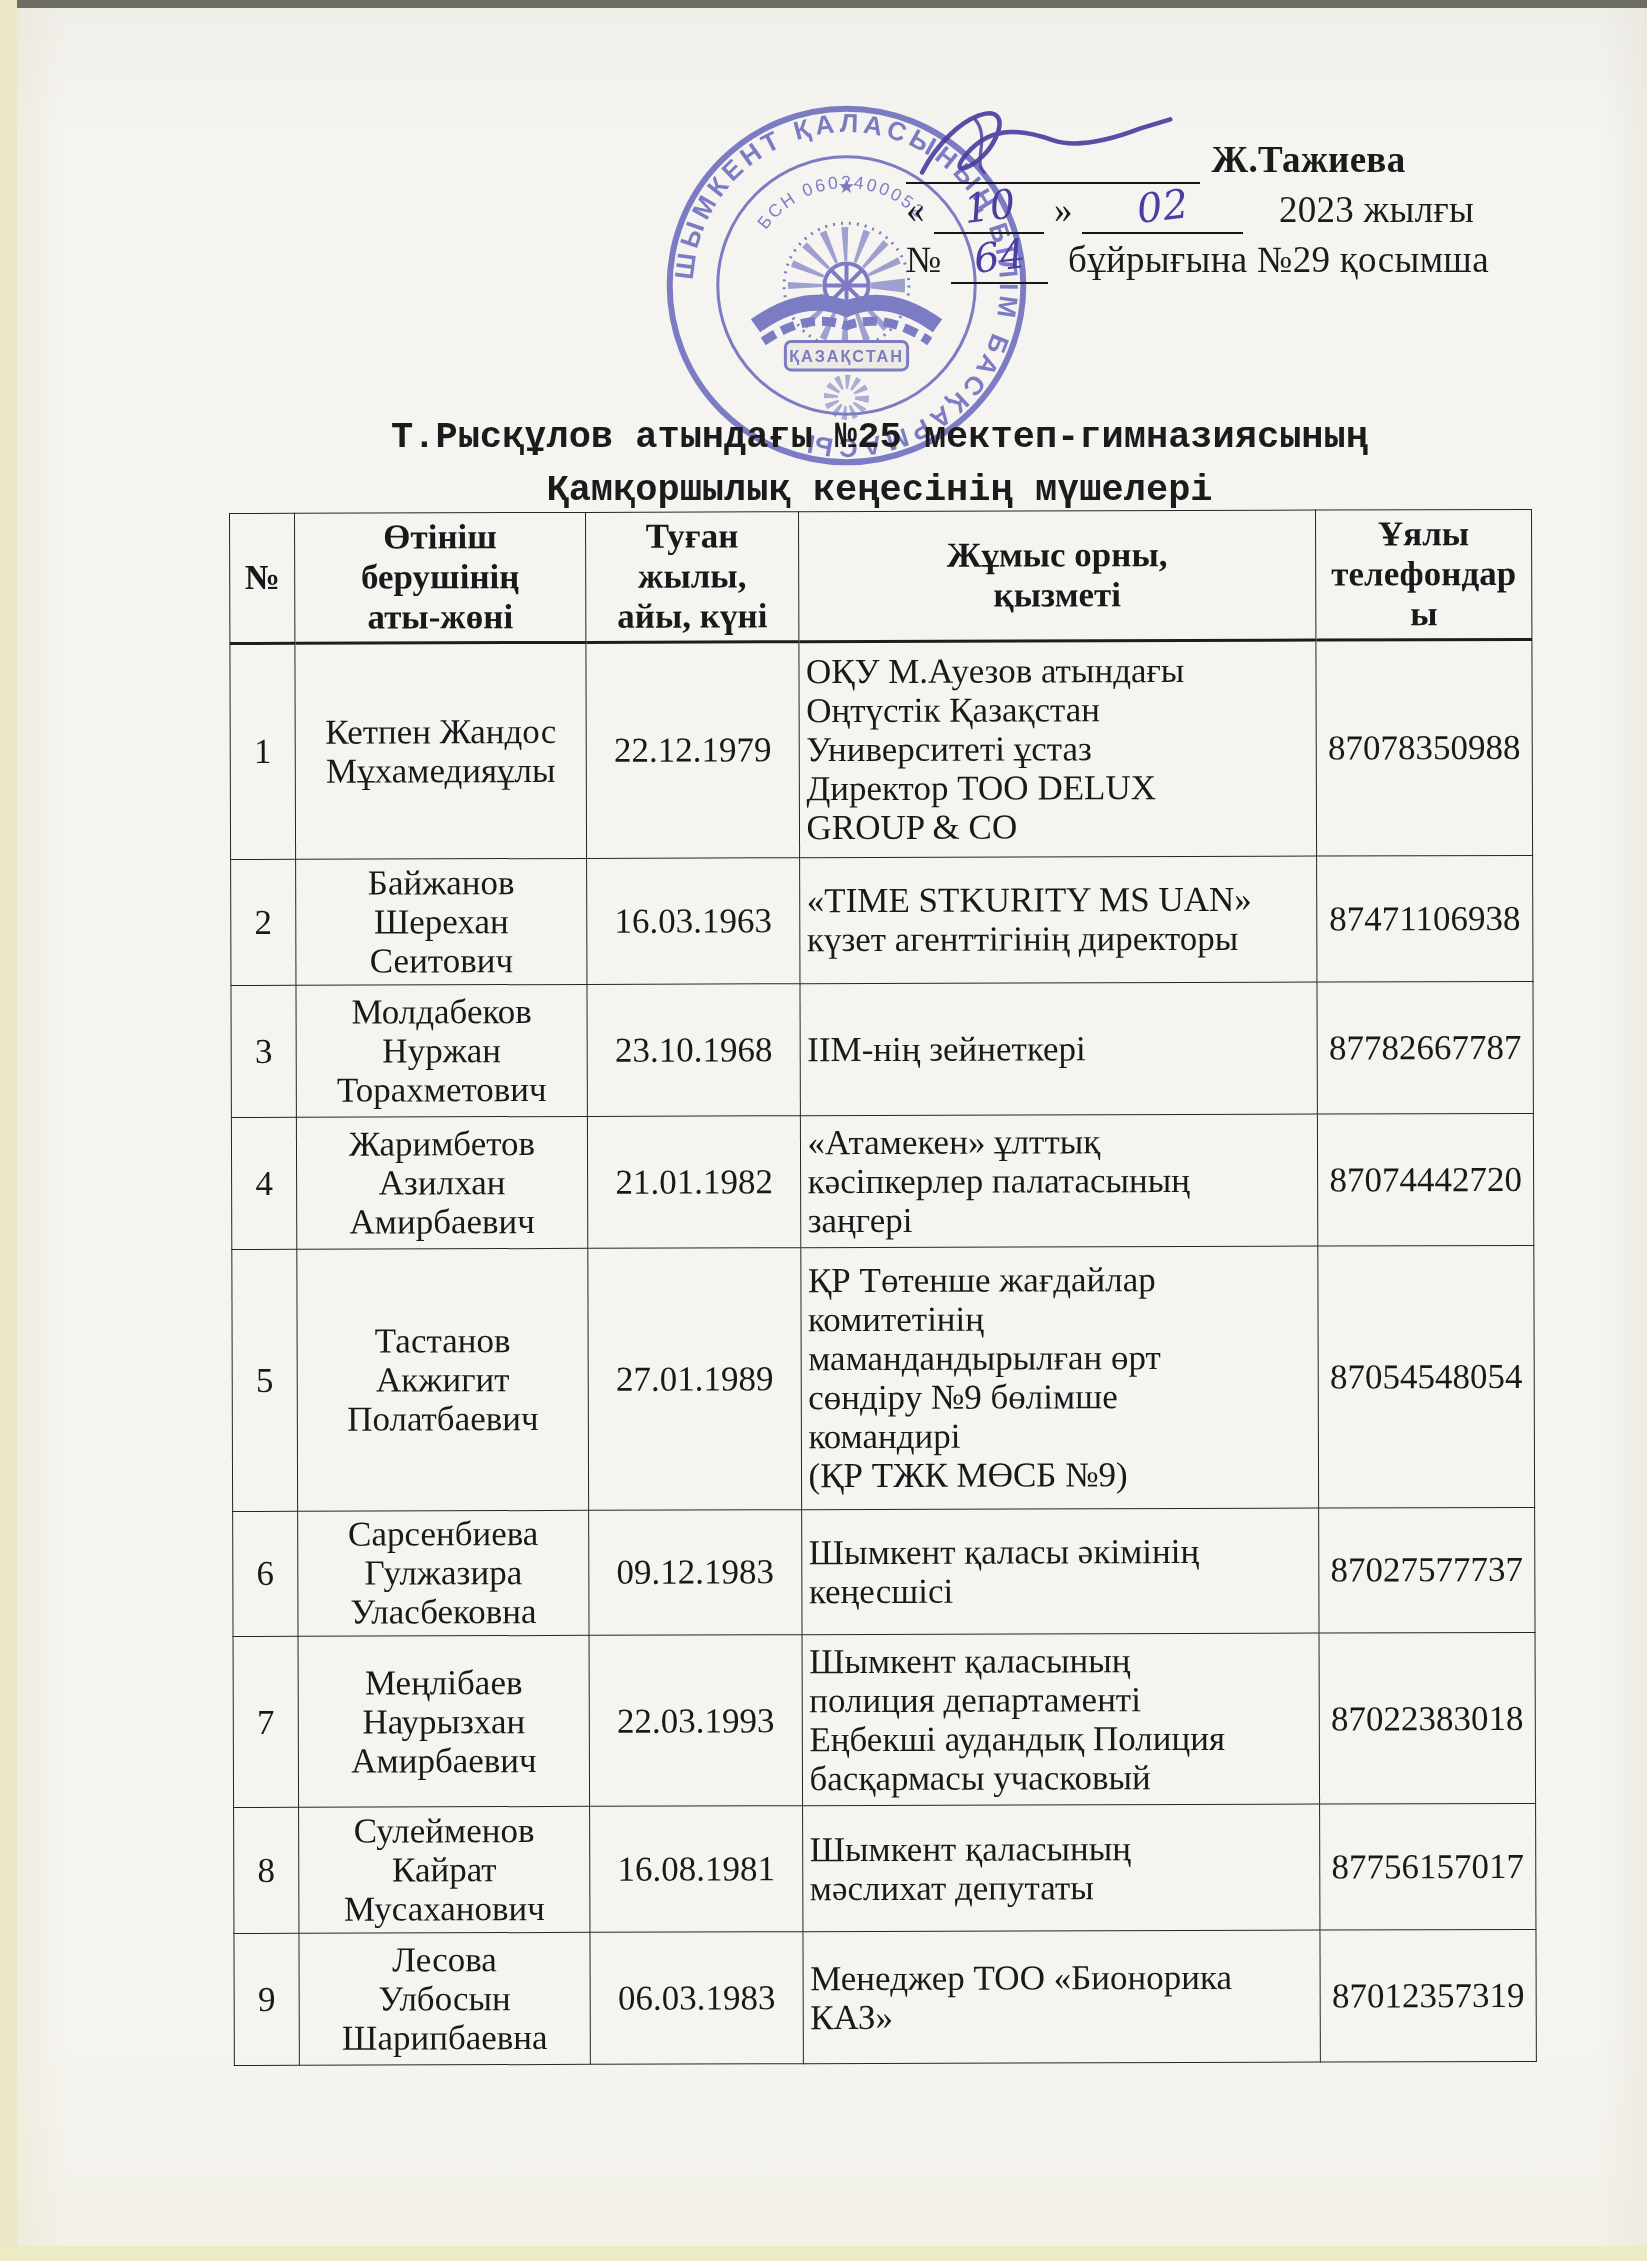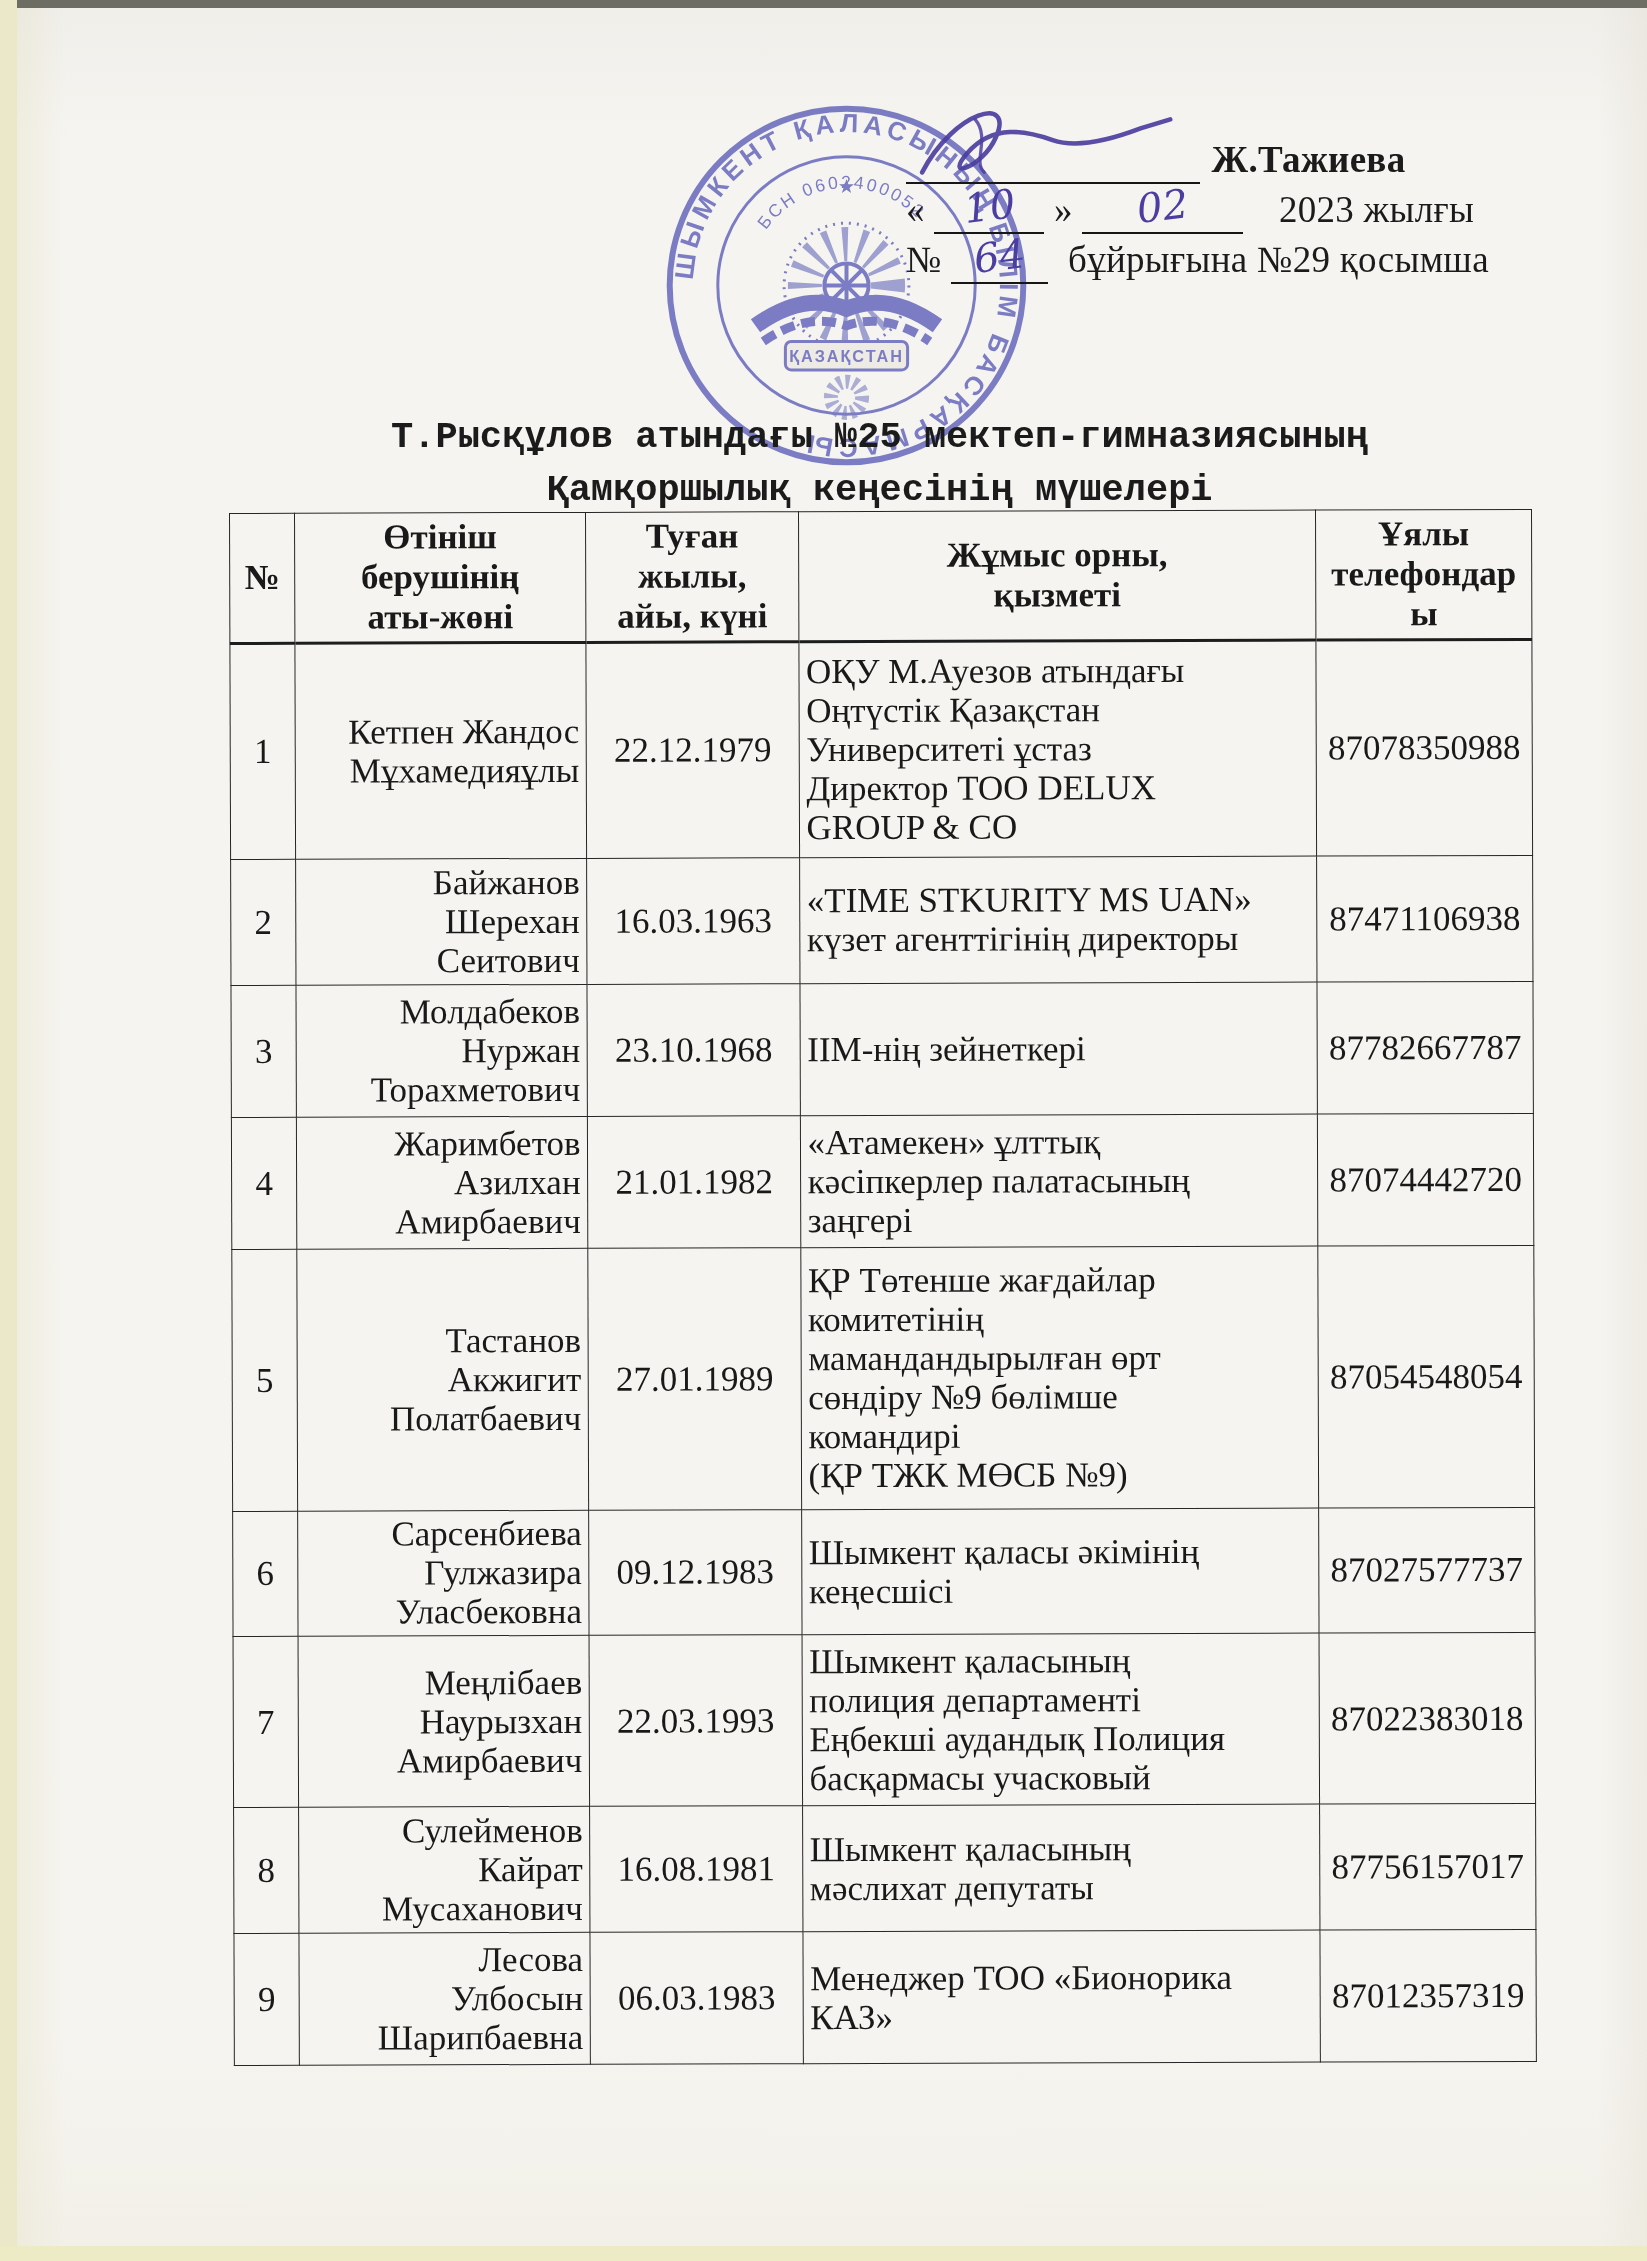--- a/index.html
+++ b/index.html
@@ -63,21 +63,21 @@
   }
   .members-table th,.members-table td{
     border:1.3px solid #262626;vertical-align:middle;
     white-space:pre-line;overflow:hidden;padding:3.9px 6.5px;
   }
   .members-table{border:1.9px solid #1d1d1d;}
   .members-table thead th{
     font-weight:bold;text-align:center;border-bottom:3.2px solid #1d1d1d;line-height:40px;
   }
   .c-no{text-align:center;}
-  .c-name{text-align:right;padding-left:13px;}
+  .c-name{text-align:center;padding-left:13px;}
   .c-dob{text-align:center;}
   .c-work{text-align:left;padding-left:14px;}
   .c-phone{text-align:center;}
 </style>
 </head>
 <body>
 
 <div class="paper-tint"></div>
 <div class="edge-top"></div>
 <div class="edge-left"></div>

